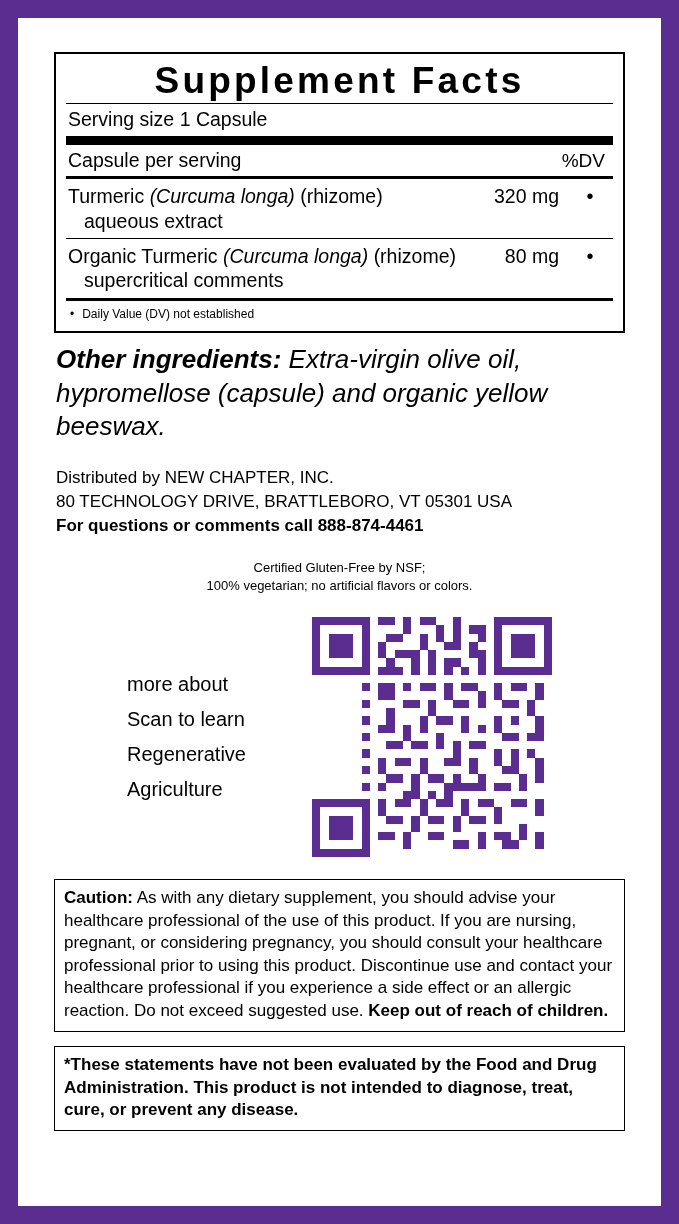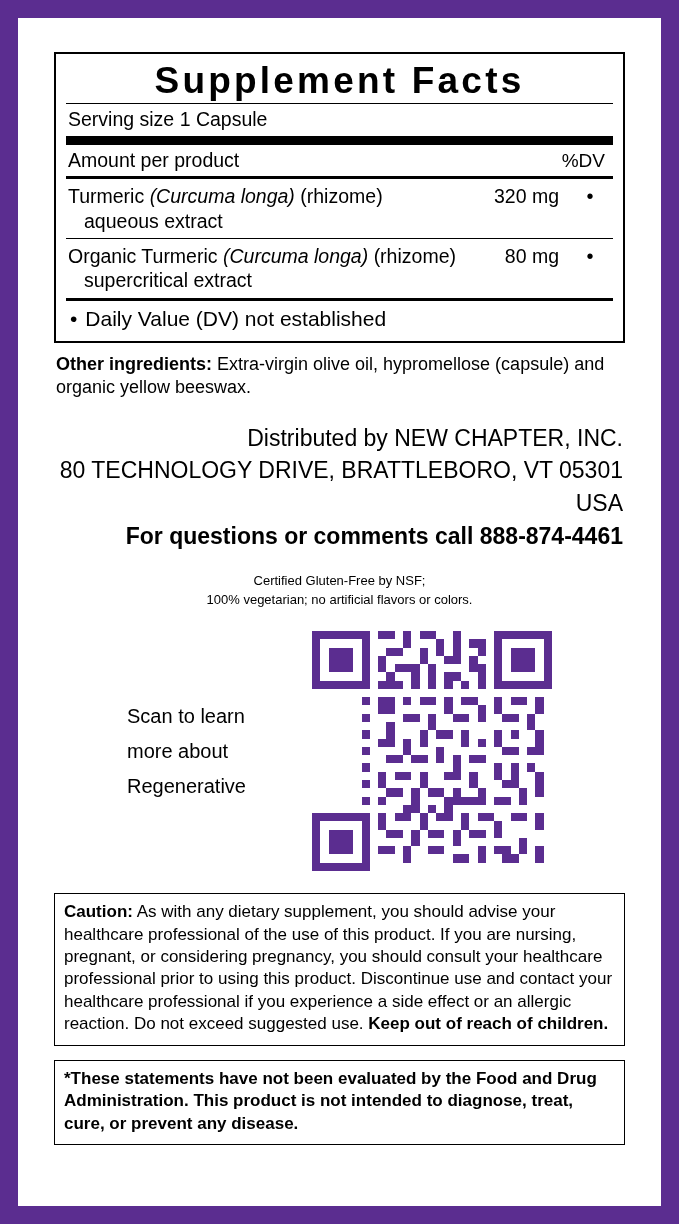--- a/index.html
+++ b/index.html
@@ -99,37 +99,38 @@
     text-align: right;
     padding-right: 10px;
   }
   .nutrient .pct {
     flex: 0 0 auto;
     width: 42px;
     text-align: center;
     font-size: 20px;
   }
   .sf-footnote {
-    font-size: 21px;
+    font-size: 12px;
     padding: 6px 2px 2px 4px;
   }
   .sf-footnote .bullet { padding-right: 8px; }
 
   
   .other-ing {
-    font-size: 18px;
+    font-size: 26px;
     line-height: 1.3;
     padding: 10px 2px 0 2px;
+    font-style: italic;
   }
   .other-ing b { font-weight: bold; }
 
   
   .distributor {
-    text-align: right;
-    font-size: 23px;
+    text-align: left;
+    font-size: 17px;
     line-height: 1.42;
     padding: 22px 2px 0 2px;
   }
   .distributor .bold { font-weight: bold; }
 
   .certs {
     text-align: center;
     font-size: 13px;
     line-height: 1.42;
     padding: 20px 2px 0 2px;
@@ -173,21 +174,21 @@
 <div class="label">
   <div class="inner">
 
     <div class="sf-panel">
       <div class="sf-title">Supplement Facts</div>
       <div class="rule-thin"></div>
       <div class="sf-serving">Serving size 1 Capsule</div>
       <div class="rule-thick"></div>
 
       <div class="sf-amount-row">
-        <span>Amount per product</span>
+        <span>Capsule per serving</span>
         <span class="dv">%DV</span>
       </div>
       <div class="rule-med"></div>
 
       <div class="nutrient">
         <span class="nm">
           <span>Turmeric</span>
           <i>(Curcuma longa)</i>
           <span>(rhizome)</span>
           <span class="sub">aqueous extract</span>
@@ -195,21 +196,21 @@
         <span class="amt">320 mg</span>
         <span class="pct">•</span>
       </div>
       <div class="rule-thin"></div>
 
       <div class="nutrient">
         <span class="nm">
           <span>Organic Turmeric</span>
           <i>(Curcuma longa)</i>
           <span>(rhizome)</span>
-          <span class="sub">supercritical extract</span>
+          <span class="sub">supercritical comments</span>
         </span>
         <span class="amt">80 mg</span>
         <span class="pct">•</span>
       </div>
       <div class="rule-med"></div>
 
       <div class="sf-footnote">
         <span class="bullet">•</span><span>Daily Value (DV) not established</span>
       </div>
     </div>
@@ -224,23 +225,24 @@
       <div class="bold">For questions or comments call 888-874-4461</div>
     </div>
 
     <div class="certs">
       <div>Certified Gluten-Free by NSF;</div>
       <div>100% vegetarian; no artificial flavors or colors.</div>
     </div>
 
     <div class="qr-block">
       <div class="qr-caption">
+        <div>more about</div>
         <div>Scan to learn</div>
-        <div>more about</div>
         <div>Regenerative</div>
+        <div>Agriculture</div>
       </div>
       <svg class="qr-code" viewBox="0 0 29 29" shape-rendering="crispEdges">
         <rect x="0" y="0" width="29" height="29" fill="#ffffff"></rect>
         <g fill="#5b2d90">
 
           <path d="M0 0h7v7h-7z"></path>
             <path d="M1 1h5v5h-5z" fill="#ffffff"></path>
             <path d="M2 2h3v3h-3z" fill="#5b2d90"></path>
 
           <path d="M22 0h7v7h-7z"></path>

